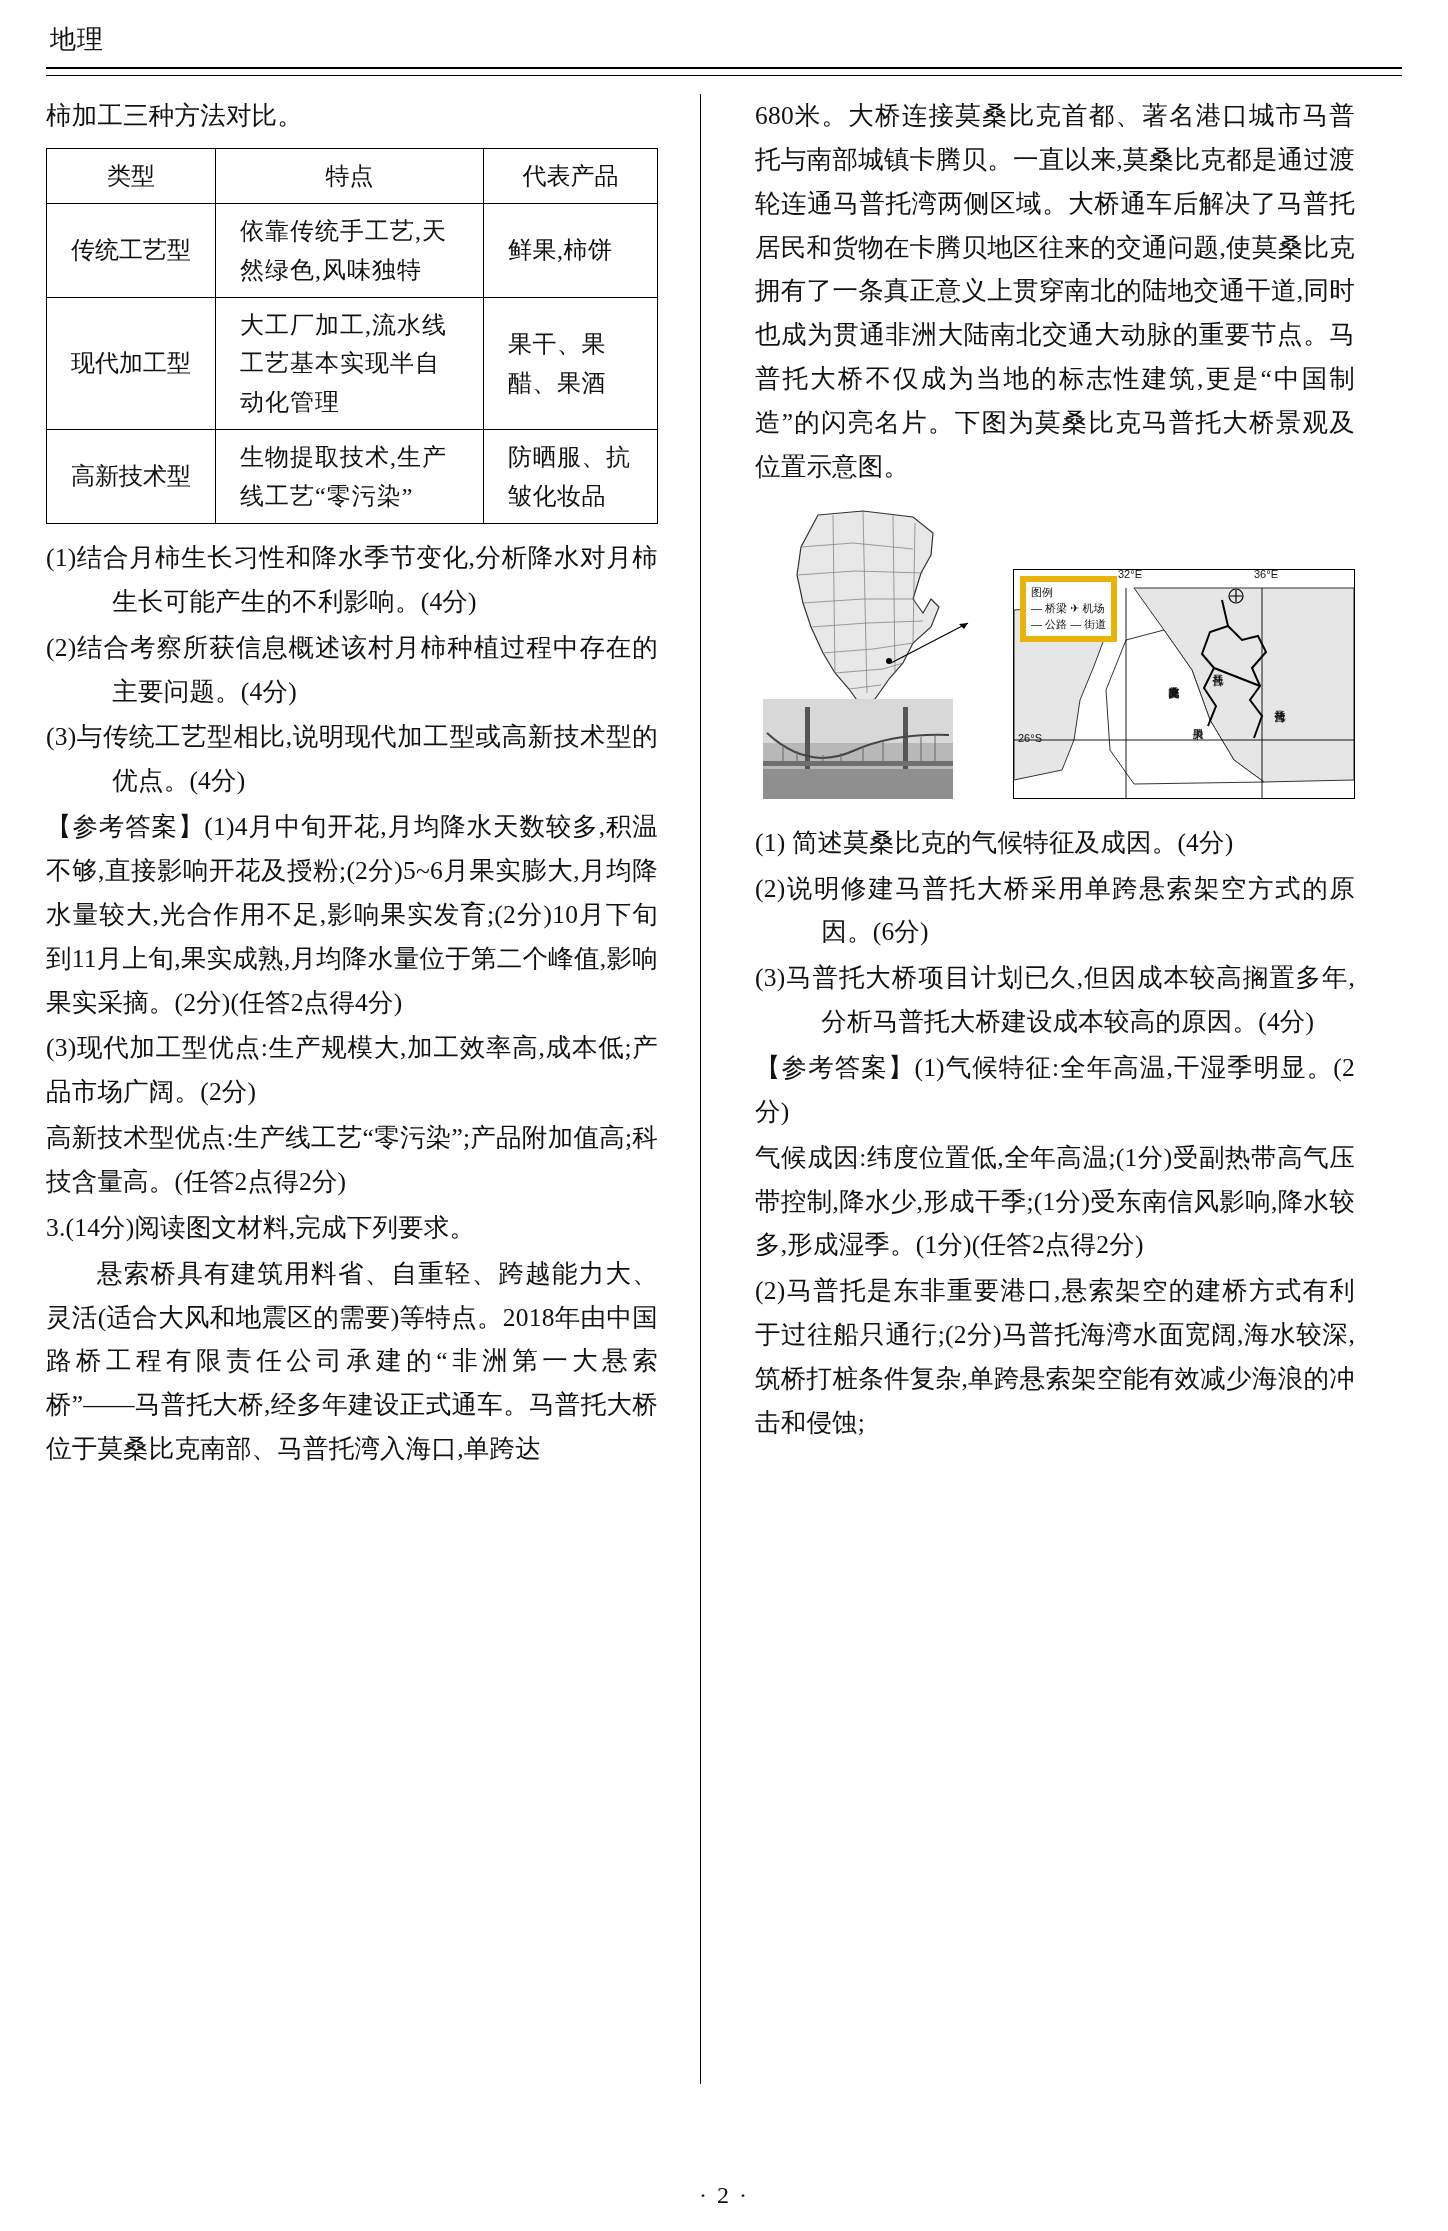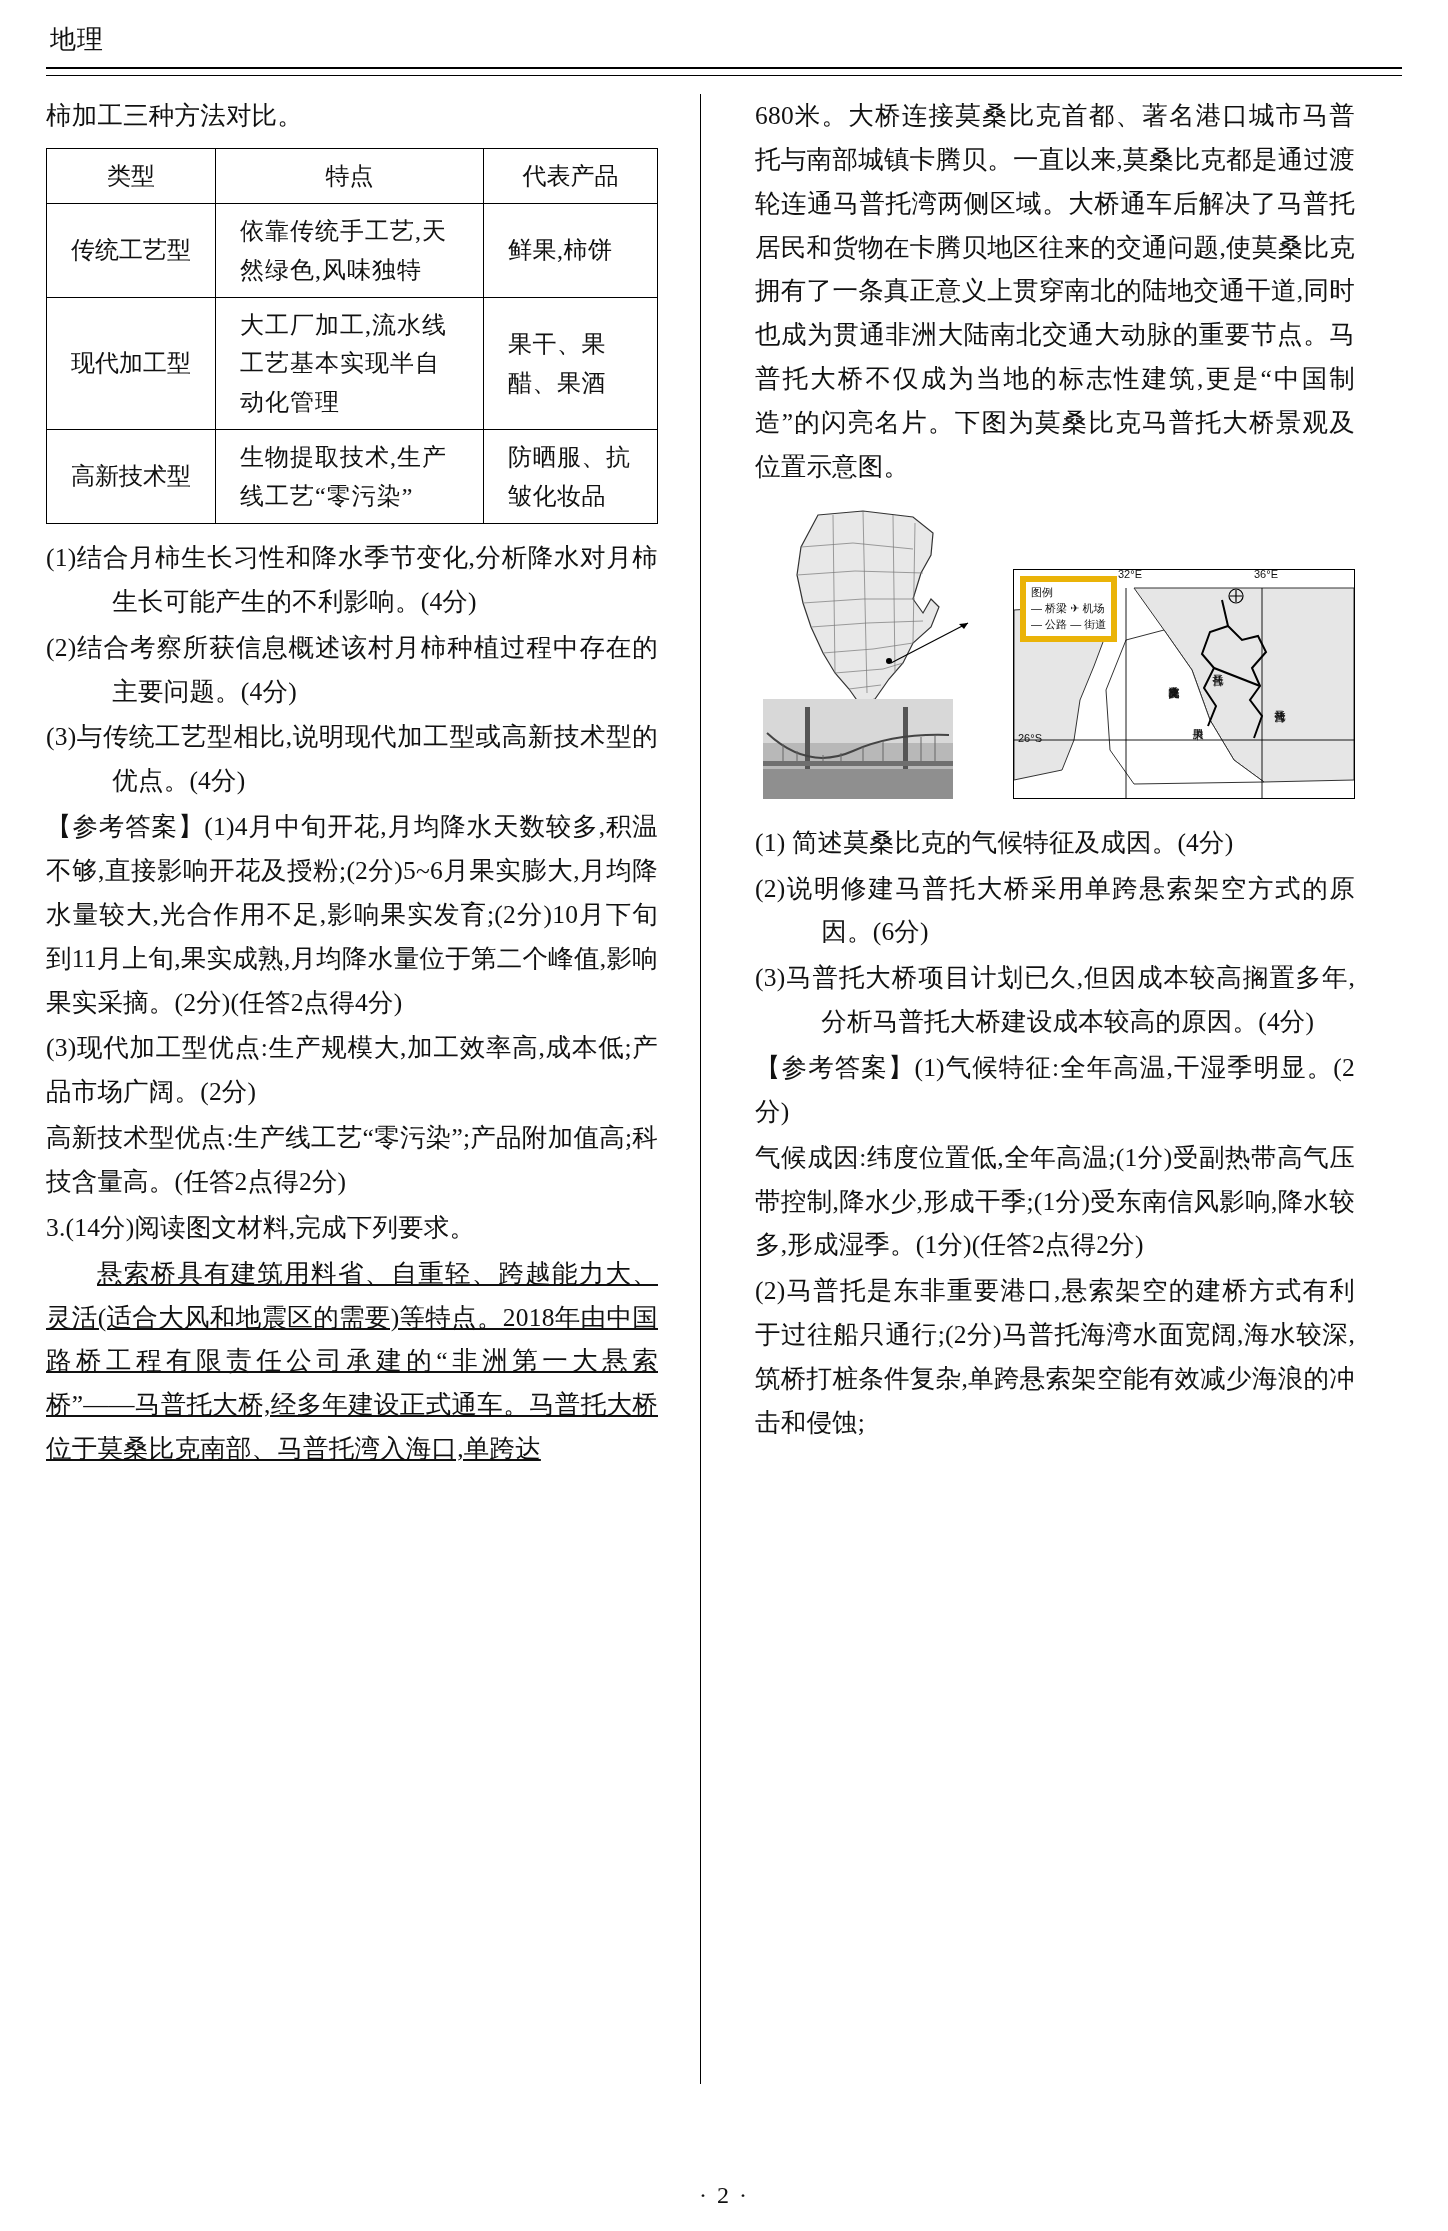--- a/index.html
+++ b/index.html
@@ -53,21 +53,21 @@
     margin: 0 14px;
     height: 1990px;
   }
   p, div.line {
     font-size: 25.5px;
     line-height: 1.72;
     margin: 0 0 2px 0;
     text-align: justify;
     letter-spacing: 0.2px;
   }
-  .indent2 { text-indent: 2em; text-decoration: underline; }
+  .indent2 { text-indent: 2em; }
   .hang2 {
     padding-left: 2.6em;
     text-indent: -2.6em;
   }
   table.cmp {
     border-collapse: collapse;
     width: 100%;
     margin: 10px 0 12px 0;
     font-size: 24px;
   }

